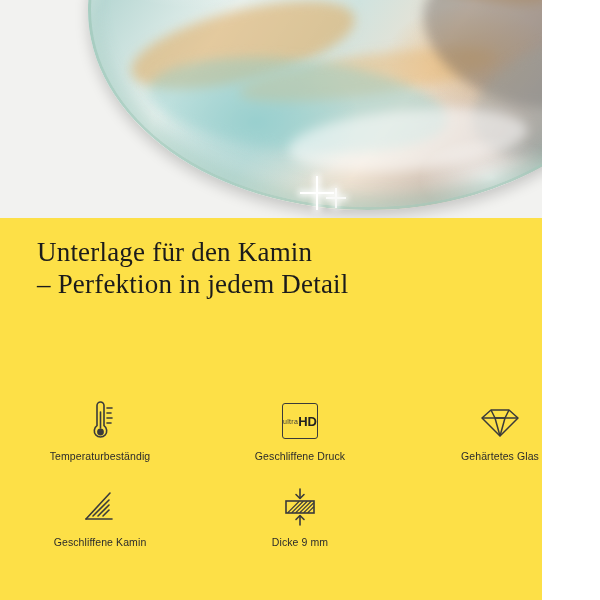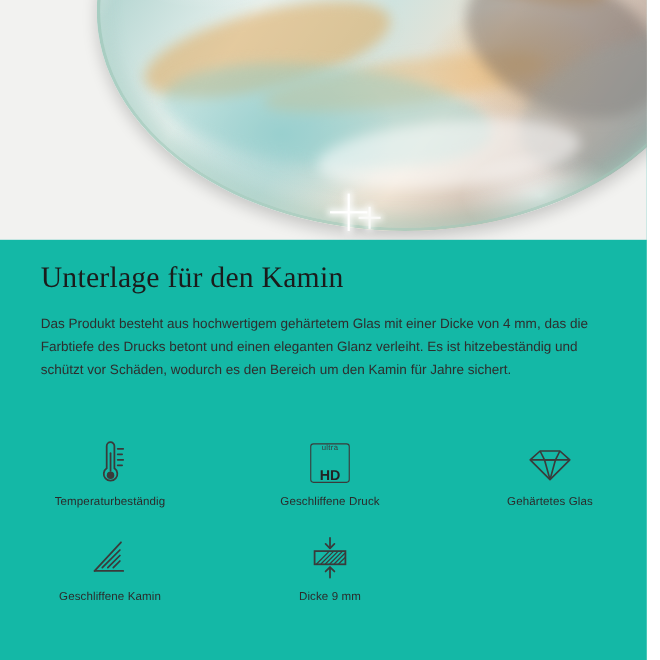--- a/index.html
+++ b/index.html
@@ -9,23 +9,23 @@
   body {
     width: 600px;
     height: 600px;
     background: #ffffff;
     font-family: "Liberation Sans", sans-serif;
     overflow: hidden;
   }
 
   .page {
     position: relative;
-    width: 588px;
+    width: 542px;
     height: 600px;
-    background: #14b8a6;
+    background: #fde047;
     overflow: hidden;
   }
 
   
   .hero {
     position: absolute;
     top: 0;
     left: 0;
     width: 600px;
     height: 218px;
@@ -149,23 +149,23 @@
     text-align: left;
     letter-spacing: 0.1px;
   }
 
   .hd-box {
     width: 34px;
     height: 34px;
     border: 1.6px solid #3a3a3a;
     border-radius: 3px;
     display: flex;
-    flex-direction: column;
+    flex-direction: row;
     align-items: center;
-    justify-content: space-between;
+    justify-content: flex-start;
     line-height: 1;
   }
   .hd-box .ultra { font-size: 7px; color: #3a3a3a; letter-spacing: 0.3px; }
   .hd-box .hd { font-size: 13px; font-weight: bold; color: #222; margin-top: 1px; }
 </style>
 </head>
 <body>
 
 <div class="page">
 
@@ -180,22 +180,22 @@
       <div class="swirl sw7"></div>
       <div class="edge"></div>
     </div>
     <div class="sparkle spark-a"></div>
     <div class="sparkle spark-b"></div>
   </div>
 
   <div class="content">
     <h1 class="headline">
       <span class="l1">Unterlage für den Kamin</span>
+      <span class="l2">– Perfektion in jedem Detail</span>
     </h1>
-    <p class="body-copy">Das Produkt besteht aus hochwertigem gehärtetem Glas mit einer Dicke von 4 mm, das die Farbtiefe des Drucks betont und einen eleganten Glanz verleiht. Es ist hitzebeständig und schützt vor Schäden, wodurch es den Bereich um den Kamin für Jahre sichert.</p>
   </div>
 
   <div class="features">
 
     <div class="feature">
       <div class="feature-icon">
         <svg width="40" height="44" viewBox="0 0 40 44" fill="none" stroke="#3a3a3a" stroke-width="1.6" stroke-linecap="round">
           <path d="M17 6.5a3.5 3.5 0 0 1 7 0v20.2a6.2 6.2 0 1 1-7 0z"></path>
           <line x1="20.5" y1="13" x2="20.5" y2="29"></line>
           <circle cx="20.5" cy="33" r="3.4" fill="#3a3a3a" stroke="none"></circle>

